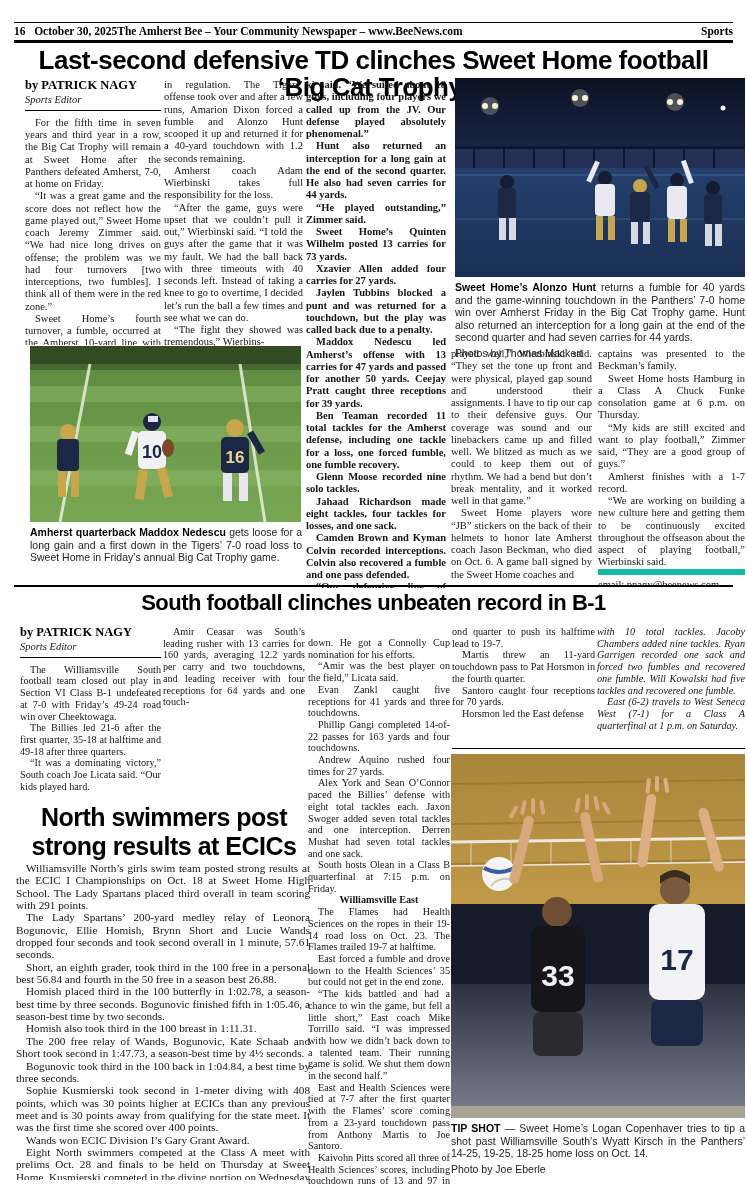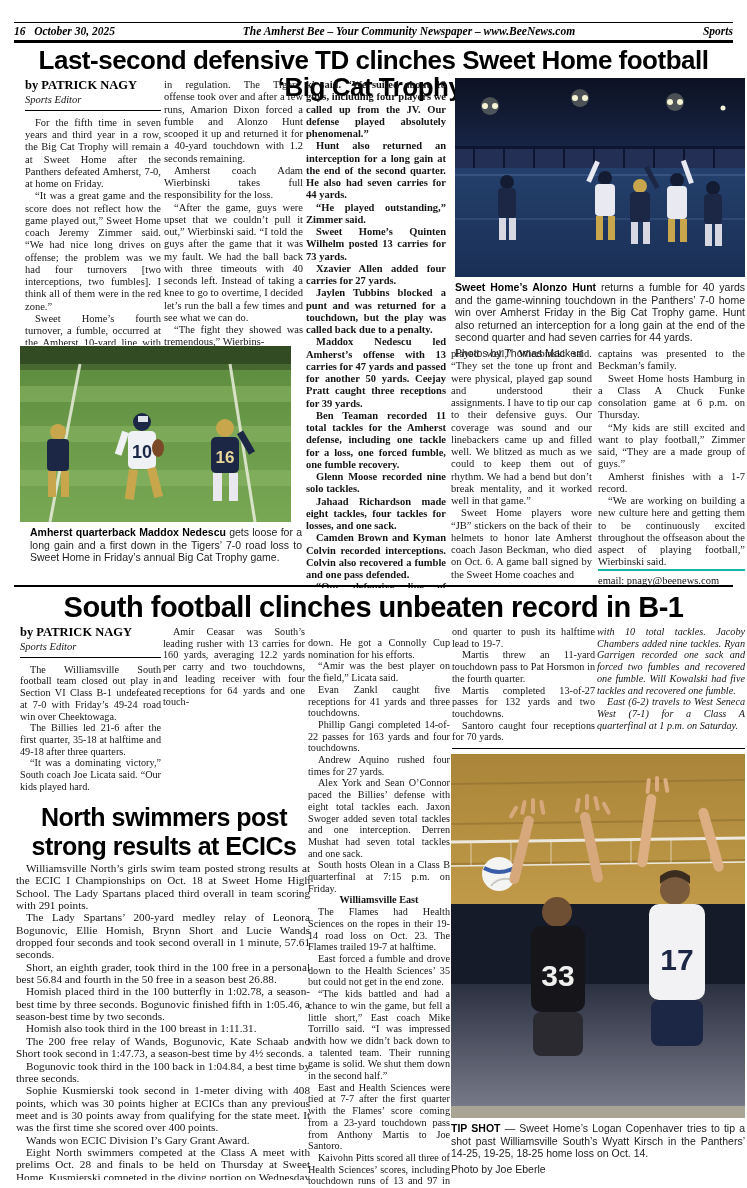--- a/index.html
+++ b/index.html
@@ -3,57 +3,57 @@
 <meta charset="utf-8">
 <style>
   html,body{margin:0;padding:0;background:#e8e8e4;}
   .page{position:relative;width:747px;height:1188px;margin:0 auto;background:#ffffff;color:#111;
         font-family:"Liberation Serif",serif;overflow:hidden;}
   .abs{position:absolute;}
   .rule{background:#000;}
   
   .masthead{display:flex;justify-content:space-between;align-items:baseline;
             font:bold 11.5px "Liberation Serif",serif;color:#000;}
-  .masthead .mid{flex:1;text-align:center;}
+  .masthead .mid{flex:1;text-align:left;}
   
   .headline{font-family:"Liberation Sans",sans-serif;font-weight:bold;color:#000;
             text-align:center;letter-spacing:-0.5px;line-height:1.04;}
   .h1{font-size:26px;}
-  .h2{font-size:29px;}
+  .h2{font-size:22px;}
   .h3{font-size:25px;line-height:1.15;}
   
   .byline{font:bold 12.5px "Liberation Serif",serif;color:#000;line-height:1.1;}
   .byline-title{font:italic 10.5px "Liberation Serif",serif;margin-top:1px;}
   .byline-rule{height:1px;background:#000;margin:5px 0 6px 0;width:100%;}
   
   .col{position:absolute;text-align:justify;overflow:hidden;color:#141414;}
   .a1col{font:10.5px/12.25px "Liberation Serif",serif;}
   .a2col{font:10.2px/11.7px "Liberation Serif",serif;}
   .col p{margin:0;text-indent:10px;}
   .col p.noindent{text-indent:0;}
   .col p.subhead{text-indent:0;text-align:center;font-weight:bold;}
-  .email-line{margin-top:6px;border-top:2px solid #14b8a6;padding-top:4px;text-indent:0 !important;}
+  .email-line{margin-top:6px;border-top:6px solid #14b8a6;padding-top:4px;text-indent:0 !important;}
   
   .caption{font:10.5px/12.6px "Liberation Sans",sans-serif;text-align:justify;color:#222;}
   .caption .cap-bold{font-weight:bold;color:#000;}
   .credit{font:10.5px "Liberation Sans",sans-serif;color:#222;margin-top:3px;}
   
   .wide-body{position:absolute;text-align:justify;overflow:hidden;
              font:11.2px/12.35px "Liberation Serif",serif;color:#141414;}
   .wide-body p{margin:0;text-indent:10px;}
   .photo{position:absolute;overflow:hidden;background:#222;}
   .photo svg{display:block;}
 </style>
 </head>
 <body>
 
 <div class="page">
 
   <div class="abs rule" style="left:14px;top:22px;width:719px;height:1px;"></div>
-  <div class="abs masthead" style="left:14px;top:25px;width:719px;font-style:italic;">
+  <div class="abs masthead" style="left:14px;top:25px;width:719px;">
     <span><span>16</span>&nbsp;&nbsp;&nbsp;<span>October 30, 2025</span></span>
     <span class="mid">The Amherst Bee – Your Community Newspaper – www.BeeNews.com</span>
     <span>Sports</span>
   </div>
   <div class="abs rule" style="left:14px;top:40px;width:719px;height:3px;"></div>
 
   <div class="abs headline h1" style="left:16px;top:47px;width:715px;">Last-second defensive TD clinches Sweet Home football ‘Big Cat Trophy’</div>
 
   <div class="col a1col" style="left:25px;top:79px;width:136px;height:266px;">
     <div class="byline">by PATRICK NAGY</div>
@@ -176,28 +176,28 @@
 
   <div class="col a1col" style="left:451px;top:348px;width:141px;height:238px;">
       <p class="noindent">played well,” Wierbinski said. “They set the tone up front and were physical, played gap sound and understood their assignments. I have to tip our cap to their defensive guys. Our coverage was sound and our linebackers came up and filled well. We blitzed as much as we could to keep them out of rhythm. We had a bend but don’t break mentality, and it worked well in that game.”</p>
       <p>Sweet Home players wore “JB” stickers on the back of their helmets to honor late Amherst coach Jason Beckman, who died on Oct. 6. A game ball signed by the Sweet Home coaches and</p>
     </div>
 
   <div class="col a1col" style="left:598px;top:348px;width:147px;height:238px;">
     <div>
         <p class="noindent">captains was presented to the Beckman’s family.</p>
         <p>Sweet Home hosts Hamburg in a Class A Chuck Funke consolation game at 6 p.m. on Thursday.</p>
-        <p>“My kids are still excited and want to play football,” Zimmer said, “They are a made group of guys.”</p>
+        <p>“My kids are still excited and want to play football,” Zimmer said, “They are a good group of guys.”</p>
         <p>Amherst finishes with a 1-7 record.</p>
         <p>“We are working on building a new culture here and getting them to be continuously excited throughout the offseason about the aspect of playing football,” Wierbinski said.</p>
       </div>
     <p class="email-line">email: pnagy@beenews.com</p>
   </div>
 
-  <div class="photo" style="left:20px;top:346px;width:271px;height:176px;">
+  <div class="photo" style="left:30px;top:346px;width:271px;height:176px;">
     <svg width="271" height="176" viewBox="0 0 271 176" aria-hidden="true">
       <defs>
         <linearGradient id="grass" x1="0" y1="0" x2="0" y2="1">
           <stop offset="0" stop-color="#5c8a3e"></stop>
             <stop offset="1" stop-color="#79a854"></stop>
         </linearGradient>
       </defs>
       <rect width="271" height="176" fill="url(#grass)"></rect>
       <rect width="271" height="18" fill="#324b22"></rect>
       <rect y="18" width="271" height="6" fill="#47682f"></rect>
@@ -274,21 +274,20 @@
       <p>The Flames had Health Sciences on the ropes in their 19-14 road loss on Oct. 23. The Flames trailed 19-7 at halftime.</p>
       <p>East forced a fumble and drove down to the Health Sciences’ 35 but could not get in the end zone.</p>
       <p>“The kids battled and had a chance to win the game, but fell a little short,” East coach Mike Torrillo said. “I was impressed with how we didn’t back down to a talented team. Their running game is solid. We shut them down in the second half.”</p>
       <p>East and Health Sciences were tied at 7-7 after the first quarter with the Flames’ score coming from a 23-yard touchdown pass from Anthony Martis to Joe Santoro.</p>
       <p>Kaivohn Pitts scored all three of Health Sciences’ scores, including touchdown runs of 13 and 97 in the sec-</p>
     </div>
 
   <div class="col a2col" style="left:452px;top:626px;width:143px;height:118px;">
       <p class="noindent">ond quarter to push its halftime lead to 19-7.</p>
       <p>Martis threw an 11-yard touchdown pass to Pat Horsmon in the fourth quarter.</p>
-      <p>Martis completed 13-of-27 passes for 132 yards and two touchdowns.</p>
       <p>Santoro caught four receptions for 70 yards.</p>
       <p>Horsmon led the East defense</p>
     </div>
 
   <div class="col a2col" style="left:597px;top:626px;width:148px;height:118px;font-style:italic;">
       <p class="noindent">with 10 total tackles. Jacoby Chambers added nine tackles. Ryan Garrigen recorded one sack and forced two fumbles and recovered one fumble. Will Kowalski had five tackles and recovered one fumble.</p>
       <p>East (6-2) travels to West Seneca West (7-1) for a Class A quarterfinal at 1 p.m. on Saturday.</p>
     </div>
 
   <div class="abs headline h3" style="left:18px;top:803px;width:292px;">North swimmers post strong results at ECICs</div>

